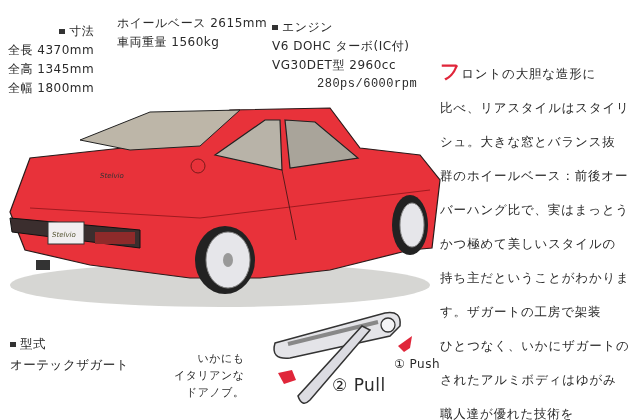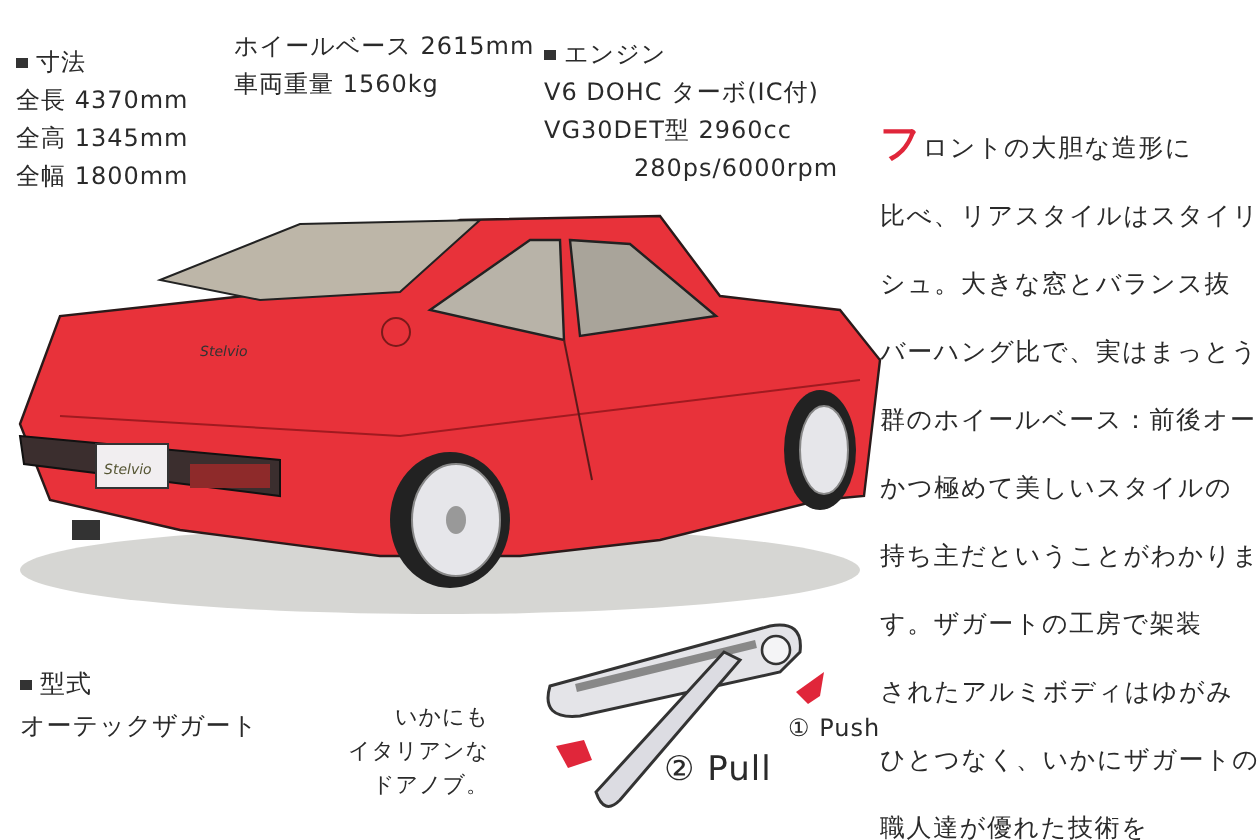--- a/index.html
+++ b/index.html
@@ -1,31 +1,31 @@
 <!DOCTYPE html>
 <html><head>
 <meta charset="utf-8">
 <style>
   html, body { margin: 0; padding: 0; }
   body { width: 630px; height: 420px; background: #ffffff; position: relative; overflow: hidden;
          font-family: "DejaVu Sans", sans-serif; color: #222; }
   .hand { position: absolute; font-size: 12px; line-height: 15px; color: #2a2a2a; white-space: nowrap; letter-spacing: 0.5px; }
   .sq { display: inline-block; width: 6px; height: 5px; background: #333; margin-right: 4px; vertical-align: middle; }
-  #specs-left { left: 8px; top: 22px; }
+  #specs-left { left: 8px; top: 22px; text-align: right; }
   #specs-left .line { font-size: 12px; line-height: 19px; }
   #specs-mid { left: 117px; top: 14px; }
   #specs-mid .line { line-height: 19px; }
   #engine { left: 272px; top: 18px; }
   #engine .line { line-height: 19px; }
-  #engine .indent { padding-left: 45px; }
+  #engine .indent { padding-left: 45px; font-family: Liberation Mono, monospace; }
   #desc { left: 440px; top: 54px; width: 188px; }
   #desc .line { font-size: 12.5px; line-height: 34px; letter-spacing: 0.8px; }
   #desc .cap { color: #e0263a; font-weight: bold; font-size: 20px; }
   #model { left: 10px; top: 333px; }
-  #model .line { line-height: 21px; font-size: 12.5px; font-family: Liberation Mono, monospace; }
+  #model .line { line-height: 21px; font-size: 12.5px; }
   #door-note { left: 172px; top: 350px; text-align: right; }
   #door-note .line { line-height: 17px; font-size: 11px; }
   #car { position: absolute; left: 0; top: 100px; width: 450px; height: 210px; }
   #handle { position: absolute; left: 270px; top: 308px; width: 170px; height: 100px; }
   .label-push { position: absolute; left: 394px; top: 357px; font-size: 12px; }
   .label-pull { position: absolute; left: 332px; top: 378px; font-size: 17px; }
 </style>
 </head>
 <body>
 
@@ -76,27 +76,27 @@
   <ellipse cx="410" cy="125" rx="18" ry="30" fill="#222"></ellipse>
   <ellipse cx="412" cy="125" rx="12" ry="22" fill="#e6e6ea" stroke="#888"></ellipse>
 
   <rect x="36" y="160" width="14" height="10" fill="#333"></rect>
 </svg>
 
 <div id="desc" class="hand">
   <div class="line"><span class="cap">フ</span><span>ロントの大胆な造形に</span></div>
   <div class="line">比べ、リアスタイルはスタイリッ</div>
   <div class="line">シュ。大きな窓とバランス抜</div>
+  <div class="line">群のホイールベース：前後オー</div>
   <div class="line">バーハング比で、実はまっとう</div>
-  <div class="line">群のホイールベース：前後オー</div>
   <div class="line">かつ極めて美しいスタイルの</div>
   <div class="line">持ち主だということがわかりま</div>
   <div class="line">す。ザガートの工房で架装</div>
+  <div class="line">ひとつなく、いかにザガートの</div>
   <div class="line">されたアルミボディはゆがみ</div>
-  <div class="line">ひとつなく、いかにザガートの</div>
   <div class="line">職人達が優れた技術を</div>
 
 </div>
 
 <div id="model" class="hand">
   <div class="line"><span class="sq"></span><span>型式</span></div>
   <div class="line">オーテックザガート</div>
 </div>
 
 <div id="door-note" class="hand">

